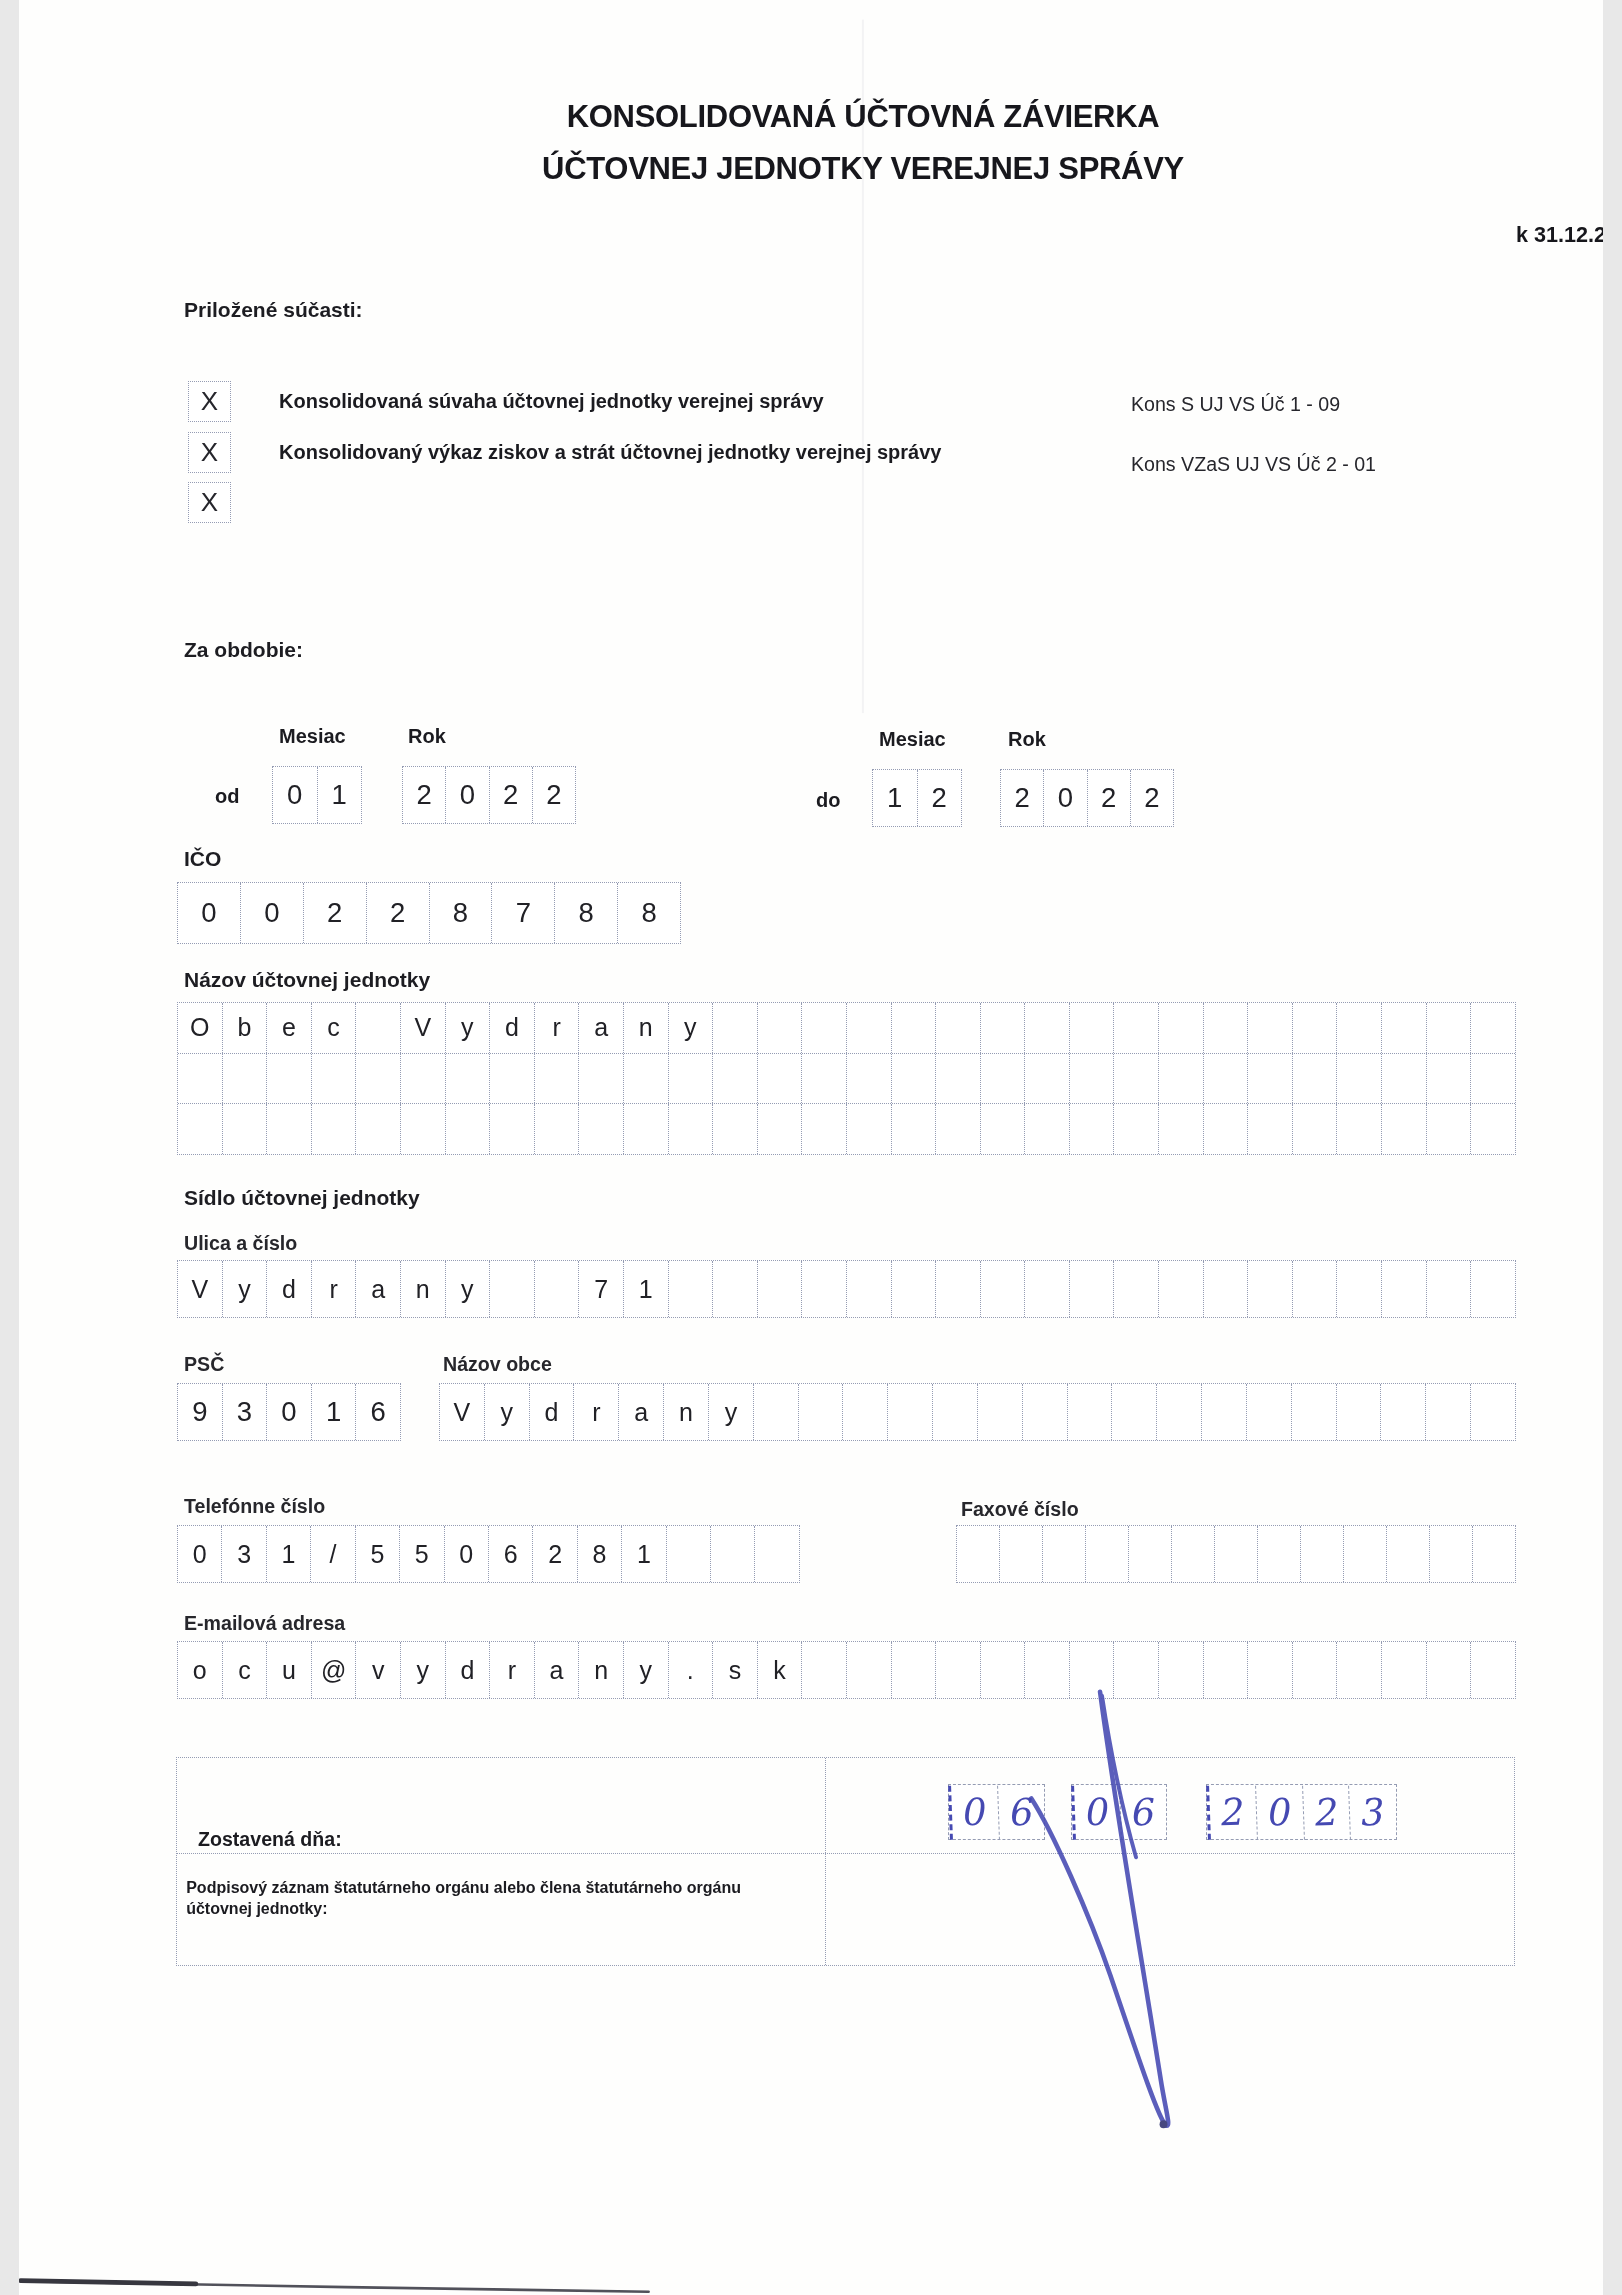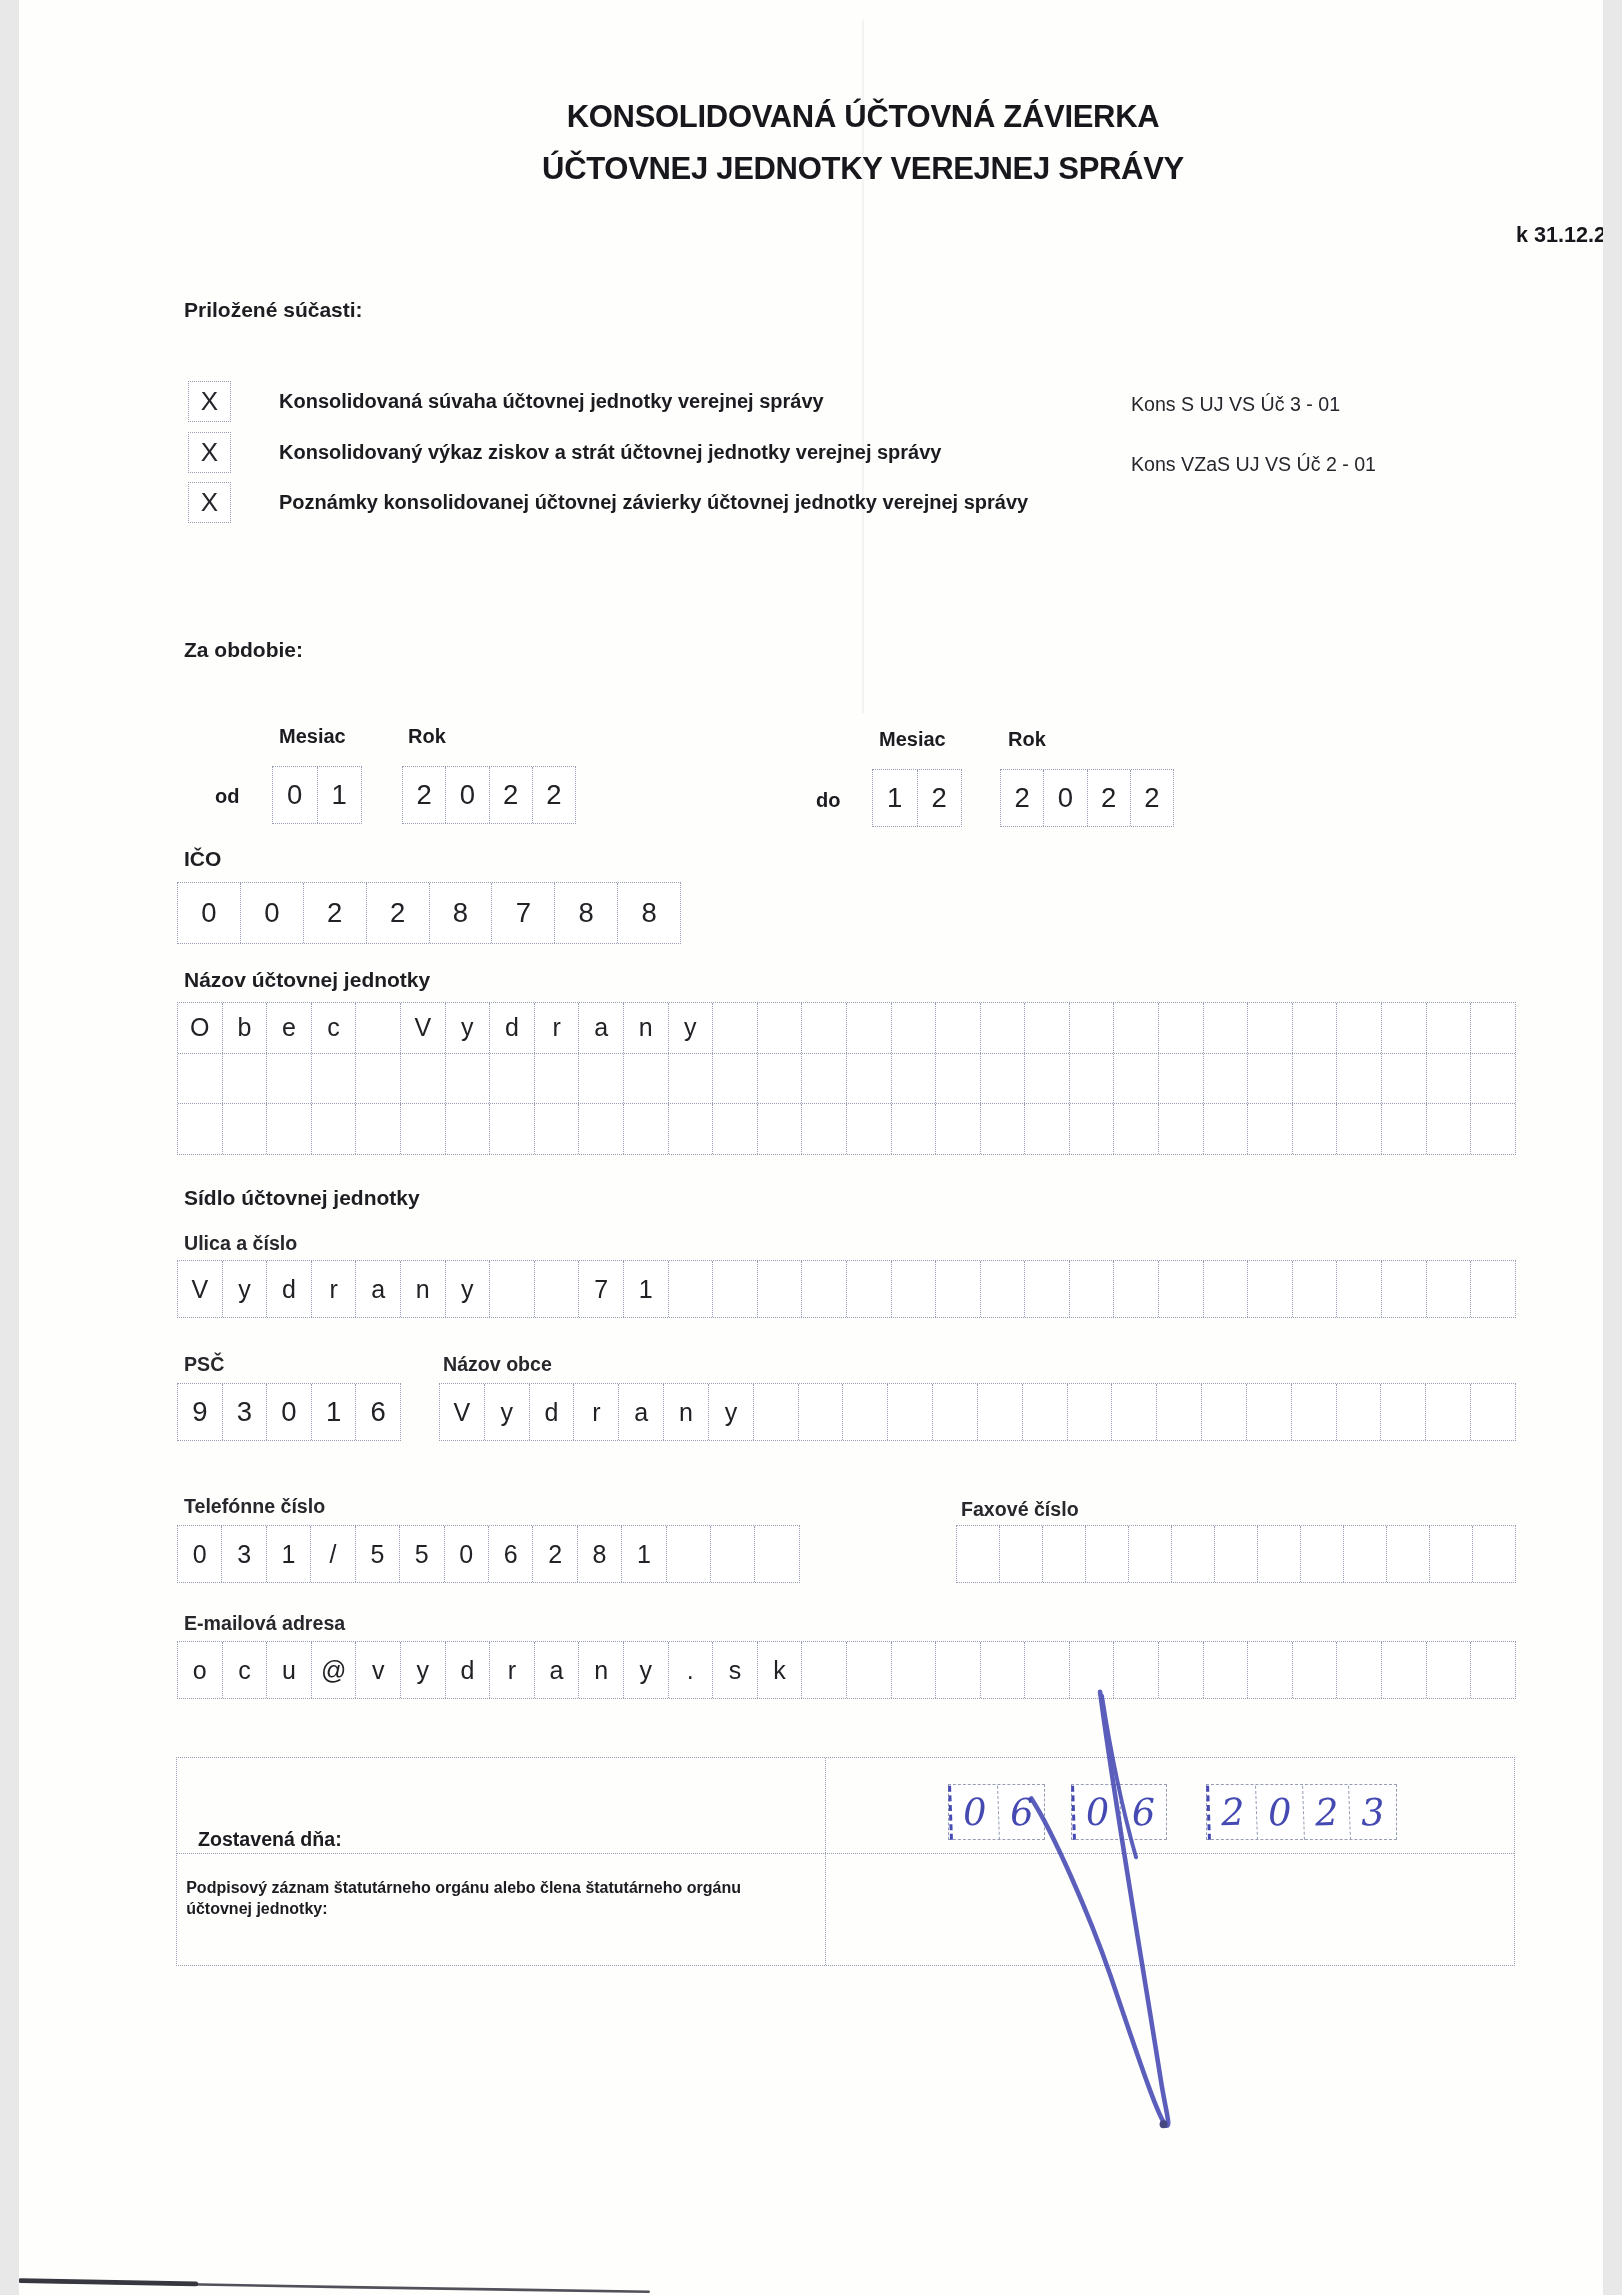--- a/index.html
+++ b/index.html
@@ -94,23 +94,22 @@
   <div class="abs chkrow" style="left:169px;top:381px;">
     <span class="chkbox">X</span>
     <span class="chklabel">Konsolidovaná súvaha účtovnej jednotky verejnej správy</span>
   </div>
   <div class="abs chkrow" style="left:169px;top:432px;">
     <span class="chkbox">X</span>
     <span class="chklabel">Konsolidovaný výkaz ziskov a strát účtovnej jednotky verejnej správy</span>
   </div>
   <div class="abs chkrow" style="left:169px;top:482px;">
     <span class="chkbox">X</span>
-    <span class="chklabel">Poznámky konsolidovanej účtovnej závierky účtovnej jednotky verejnej správy</span>
   </div>
-  <div class="abs formcode" style="left:1112px;top:393px;">Kons S UJ VS Úč  3 - 01</div>
+  <div class="abs formcode" style="left:1112px;top:393px;">Kons S UJ VS Úč  1 - 09</div>
   <div class="abs formcode" style="left:1112px;top:453px;">Kons VZaS UJ VS Úč  2 - 01</div>
 
   <div class="abs seclabel" style="left:165px;top:638px;">Za obdobie:</div>
 
   <div class="abs b" style="left:260px;top:725px;font-size:20px;">Mesiac</div>
   <div class="abs b" style="left:389px;top:725px;font-size:20px;">Rok</div>
   <div class="abs b" style="left:196px;top:785px;font-size:20px;">od</div>
   <div class="cgrid digits" style="left:253px;top:766px;width:90px;height:58px;">
       <span class="cell">0</span>
       <span class="cell">1</span>

